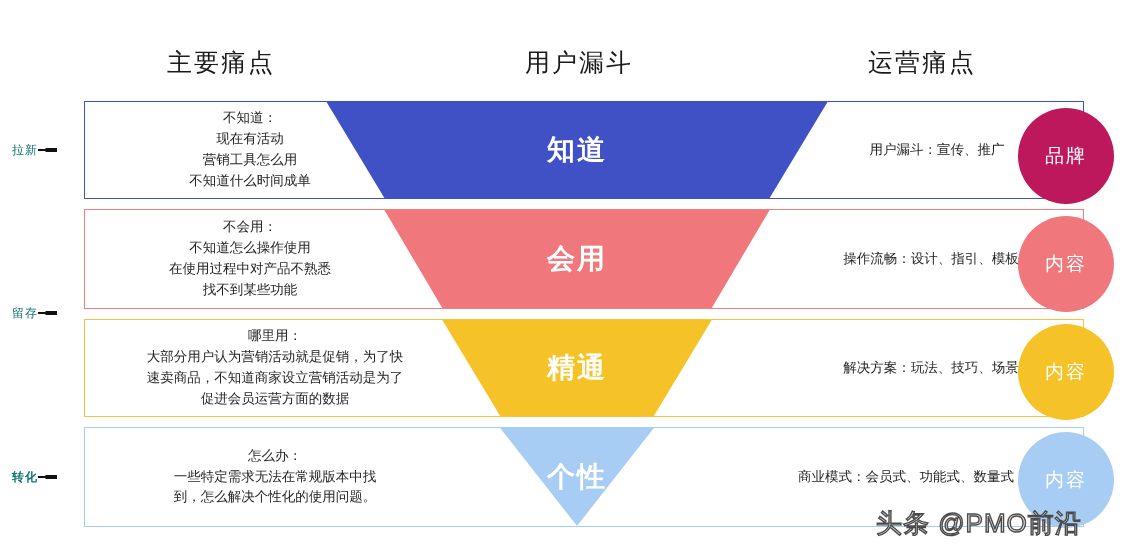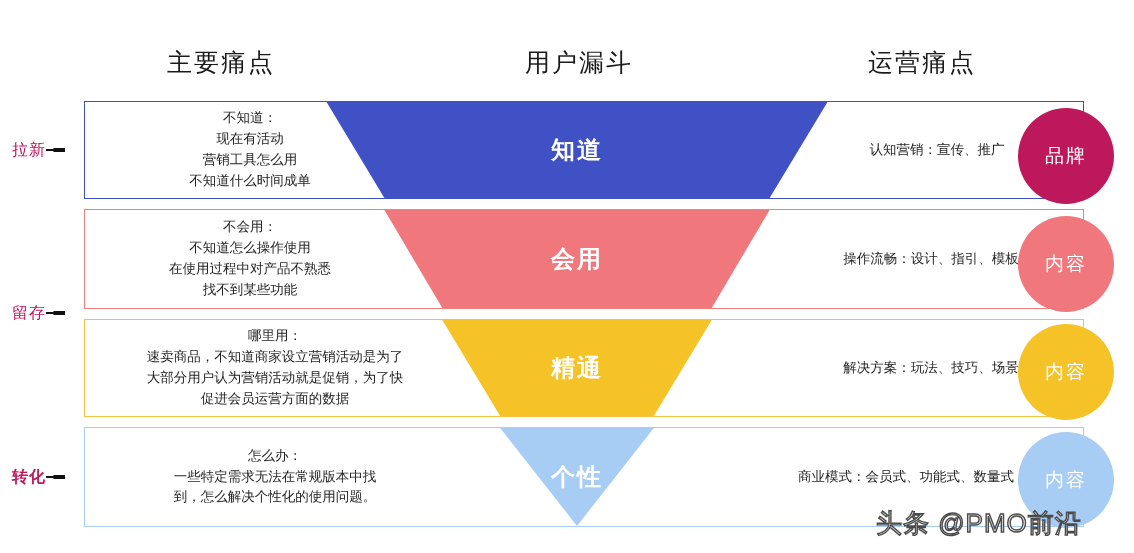--- a/index.html
+++ b/index.html
@@ -15,21 +15,21 @@
     position:absolute;font-size:25px;letter-spacing:2px;color:#1a1a1a;
     font-weight:400;white-space:nowrap;
   }
   #hdr0{left:167px;top:46px;}
   #hdr1{left:525px;top:46px;}
   #hdr2{left:868px;top:46px;}
 
   
   .brace-wrap{position:absolute;display:flex;align-items:center;}
   .brace-label{
-    font-size:16px;color:#be185d;white-space:nowrap;margin-right:7px;
+    font-size:12px;color:#0f766e;white-space:nowrap;margin-right:7px;
     letter-spacing:1px;
   }
   .brace{
     position:relative;width:12px;border-left:2px solid #111;
     border-top:2px solid #111;border-bottom:2px solid #111;
     border-radius:7px 0 0 7px;box-sizing:border-box;
   }
   .brace:after{
     content:"";position:absolute;left:-2px;top:50%;width:7px;height:2px;
     background:#111;transform:translate(-100%,-50%);
@@ -60,21 +60,21 @@
     padding:0 8px;box-sizing:border-box;z-index:3;
   }
   .pain-text .pt-line{white-space:nowrap;}
   .pain-text.wide{width:380px;}
   .pain-text.wide .pt-line{white-space:nowrap;}
 
   
   .stage-label{
     position:absolute;top:0;height:100%;width:200px;
     display:flex;align-items:center;justify-content:center;
-    color:#ffffff;font-size:24px;font-weight:bold;letter-spacing:2px;
+    color:#ffffff;font-size:28px;font-weight:bold;letter-spacing:2px;
     z-index:4;
   }
 
   
   .ops-text{
     position:absolute;top:0;height:100%;
     display:flex;align-items:center;justify-content:center;
     font-size:13.5px;color:#1f1f1f;white-space:nowrap;z-index:3;
   }
 
@@ -124,21 +124,21 @@
         <polygon points="242,0 744,0 686,98 300,98" fill="#3f51c5"></polygon>
       </svg>
     </div>
     <div class="pain-text">
       <span class="pt-line">不知道：</span>
       <span class="pt-line">现在有活动</span>
       <span class="pt-line">营销工具怎么用</span>
       <span class="pt-line">不知道什么时间成单</span>
     </div>
     <div class="stage-label" style="left:392px;">知道</div>
-    <div class="ops-text" style="left:752px;width:200px;">认知营销：宣传、推广</div>
+    <div class="ops-text" style="left:752px;width:200px;">用户漏斗：宣传、推广</div>
   </div>
 
   <div class="row" id="row1">
     <div class="funnel-band">
       <svg viewBox="0 0 1000 100" preserveAspectRatio="none">
         <polygon points="300,0 686,0 628,100 358,100" fill="#f0787c"></polygon>
       </svg>
     </div>
     <div class="pain-text">
       <span class="pt-line">不会用：</span>
@@ -151,22 +151,22 @@
   </div>
 
   <div class="row" id="row2">
     <div class="funnel-band">
       <svg viewBox="0 0 1000 98" preserveAspectRatio="none">
         <polygon points="358,0 628,0 570,98 416,98" fill="#f5c328"></polygon>
       </svg>
     </div>
     <div class="pain-text wide">
       <span class="pt-line">哪里用：</span>
+      <span class="pt-line">大部分用户认为营销活动就是促销，为了快</span>
       <span class="pt-line">速卖商品，不知道商家设立营销活动是为了</span>
-      <span class="pt-line">大部分用户认为营销活动就是促销，为了快</span>
       <span class="pt-line">促进会员运营方面的数据</span>
     </div>
     <div class="stage-label" style="left:392px;">精通</div>
     <div class="ops-text" style="left:716px;width:260px;">解决方案：玩法、技巧、场景</div>
   </div>
 
   <div class="row" id="row3">
     <div class="funnel-band">
       <svg viewBox="0 0 1000 100" preserveAspectRatio="none">
         <polygon points="416,0 570,0 493,100" fill="#a8cdf5"></polygon>

